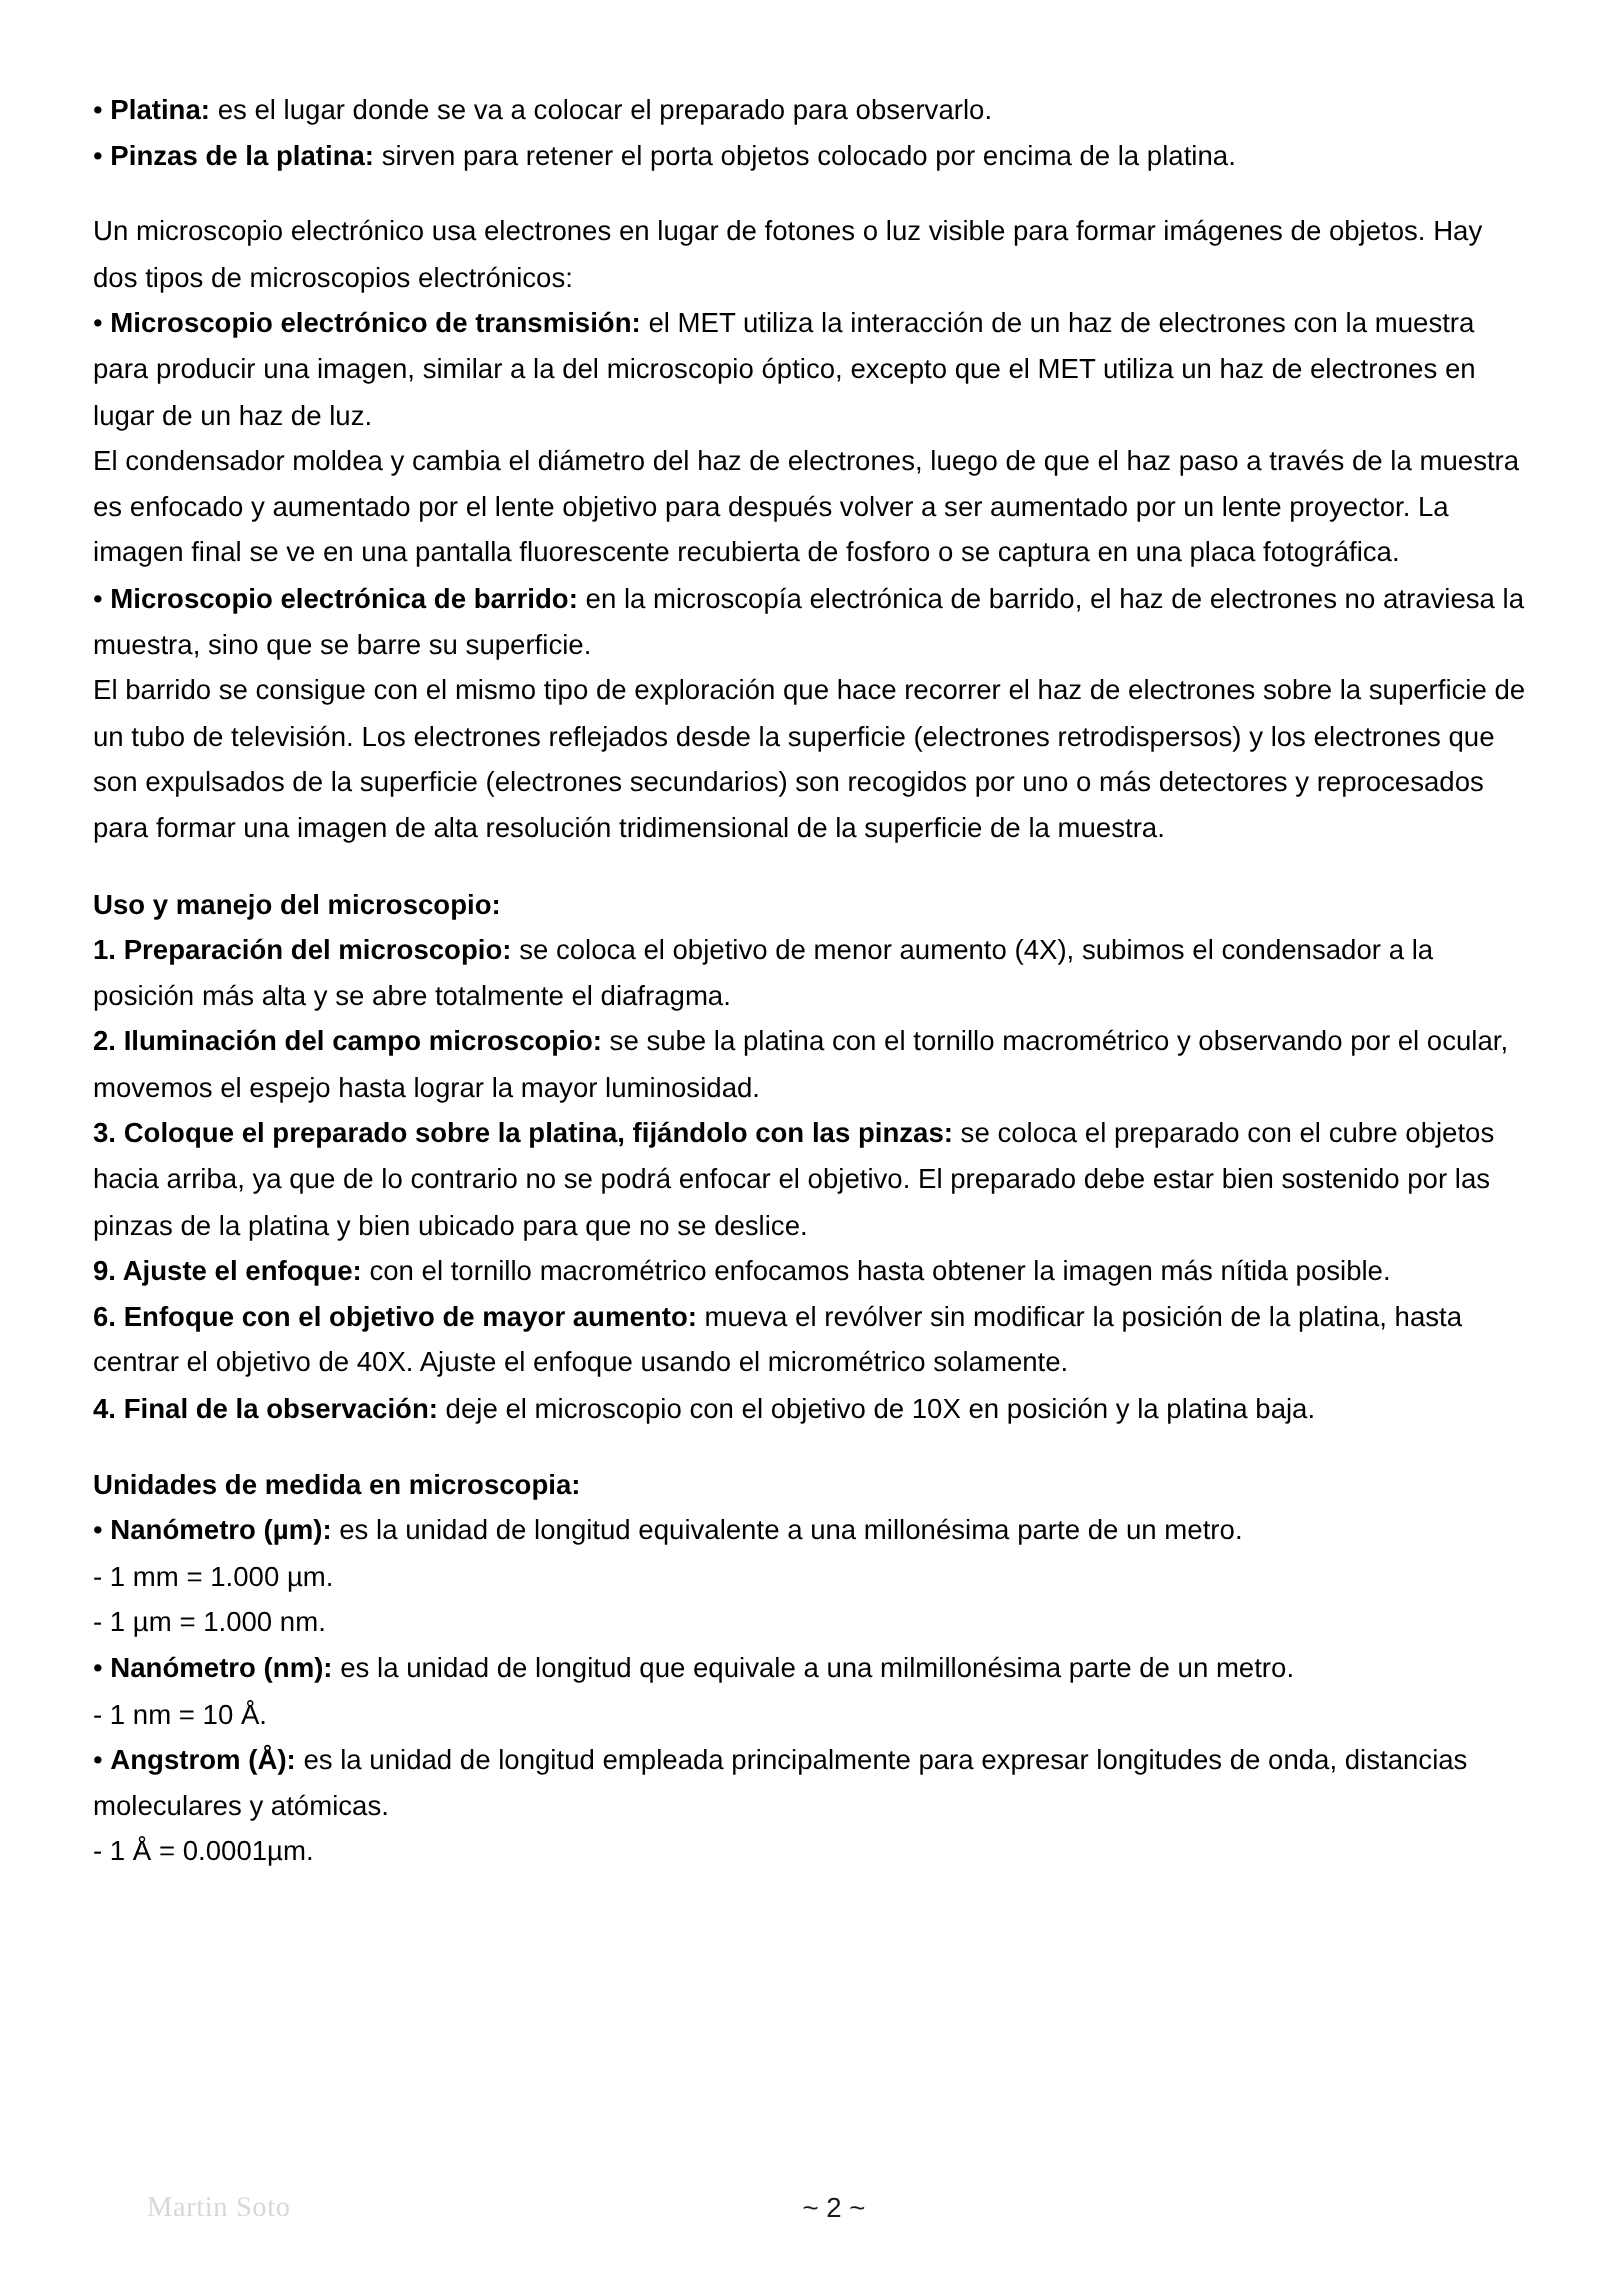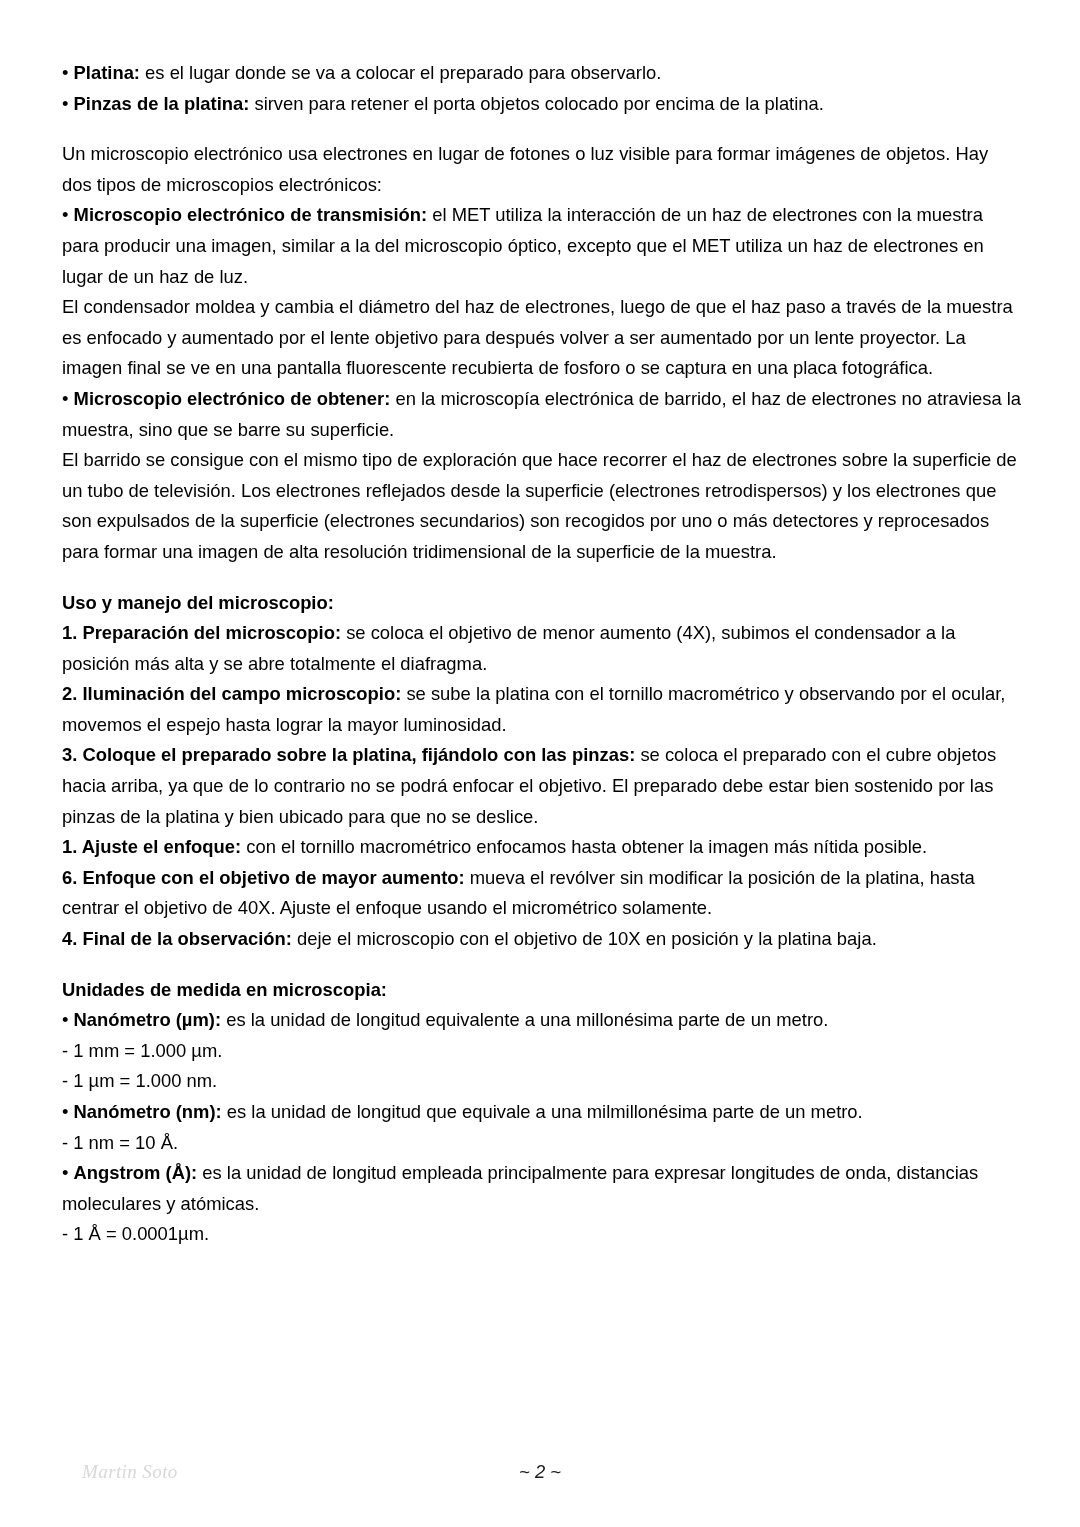--- a/index.html
+++ b/index.html
@@ -38,25 +38,24 @@
     margin-bottom: 0;
   }
   .gap {
     height: 20px;
   }
   b {
     font-weight: bold;
   }
   .footer {
     position: absolute;
-    left: 0;
+    left: 16px;
     bottom: 36px;
     width: 860px;
     height: 30px;
-    font-style: italic;
   }
   .footer-author {
     position: absolute;
     left: 82px;
     top: 0;
     font-family: "Liberation Serif", serif;
     font-size: 19px;
     color: #d8d8d8;
     letter-spacing: 0.4px;
   }
@@ -74,28 +73,28 @@
 <body>
 
 <div class="page">
   <div class="content">
       <p class="blk"><span>• </span><b>Platina:</b><span> es el lugar donde se va a colocar el preparado para observarlo.</span></p>
       <p class="blk"><span>• </span><b>Pinzas de la platina:</b><span> sirven para retener el porta objetos colocado por encima de la platina.</span></p>
       <div class="gap"></div>
       <p class="blk"><span>Un microscopio electrónico usa electrones en lugar de fotones o luz visible para formar imágenes de objetos. Hay dos tipos de microscopios electrónicos:</span></p>
       <p class="blk"><span>• </span><b>Microscopio electrónico de transmisión:</b><span> el MET utiliza la interacción de un haz de electrones con la muestra para producir una imagen, similar a la del microscopio óptico, excepto que el MET utiliza un haz de electrones en lugar de un haz de luz.</span></p>
       <p class="blk"><span>El condensador moldea y cambia el diámetro del haz de electrones, luego de que el haz paso a través de la muestra es enfocado y aumentado por el lente objetivo para después volver a ser aumentado por un lente proyector. La imagen final se ve en una pantalla fluorescente recubierta de fosforo o se captura en una placa fotográfica.</span></p>
-      <p class="blk"><span>• </span><b>Microscopio electrónico de obtener:</b><span> en la microscopía electrónica de barrido, el haz de electrones no atraviesa la muestra, sino que se barre su superficie.</span></p>
+      <p class="blk"><span>• </span><b>Microscopio electrónica de barrido:</b><span> en la microscopía electrónica de barrido, el haz de electrones no atraviesa la muestra, sino que se barre su superficie.</span></p>
       <p class="blk"><span>El barrido se consigue con el mismo tipo de exploración que hace recorrer el haz de electrones sobre la superficie de un tubo de televisión. Los electrones reflejados desde la superficie (electrones retrodispersos) y los electrones que son expulsados de la superficie (electrones secundarios) son recogidos por uno o más detectores y reprocesados para formar una imagen de alta resolución tridimensional de la superficie de la muestra.</span></p>
       <div class="gap"></div>
       <p class="blk"><b>Uso y manejo del microscopio:</b></p>
       <p class="blk"><b>1. Preparación del microscopio:</b><span> se coloca el objetivo de menor aumento (4X), subimos el condensador a la posición más alta y se abre totalmente el diafragma.</span></p>
       <p class="blk"><b>2. Iluminación del campo microscopio:</b><span> se sube la platina con el tornillo macrométrico y observando por el ocular, movemos el espejo hasta lograr la mayor luminosidad.</span></p>
       <p class="blk"><b>3. Coloque el preparado sobre la platina, fijándolo con las pinzas:</b><span> se coloca el preparado con el cubre objetos hacia arriba, ya que de lo contrario no se podrá enfocar el objetivo. El preparado debe estar bien sostenido por las pinzas de la platina y bien ubicado para que no se deslice.</span></p>
-      <p class="blk"><b>1. Ajuste el enfoque:</b><span> con el tornillo macrométrico enfocamos hasta obtener la imagen más nítida posible.</span></p>
+      <p class="blk"><b>9. Ajuste el enfoque:</b><span> con el tornillo macrométrico enfocamos hasta obtener la imagen más nítida posible.</span></p>
       <p class="blk"><b>6. Enfoque con el objetivo de mayor aumento:</b><span> mueva el revólver sin modificar la posición de la platina, hasta centrar el objetivo de 40X. Ajuste el enfoque usando el micrométrico solamente.</span></p>
       <p class="blk"><b>4. Final de la observación:</b><span> deje el microscopio con el objetivo de 10X en posición y la platina baja.</span></p>
       <div class="gap"></div>
       <p class="blk"><b>Unidades de medida en microscopia:</b></p>
       <p class="blk"><span>• </span><b>Nanómetro (µm):</b><span> es la unidad de longitud equivalente a una millonésima parte de un metro.</span></p>
       <p class="blk"><span>- 1 mm = 1.000 µm.</span></p>
       <p class="blk"><span>- 1 µm = 1.000 nm.</span></p>
       <p class="blk"><span>• </span><b>Nanómetro (nm):</b><span> es la unidad de longitud que equivale a una milmillonésima parte de un metro.</span></p>
       <p class="blk"><span>- 1 nm = 10 Å.</span></p>
       <p class="blk"><span>• </span><b>Angstrom (Å):</b><span> es la unidad de longitud empleada principalmente para expresar longitudes de onda, distancias moleculares y atómicas.</span></p>

